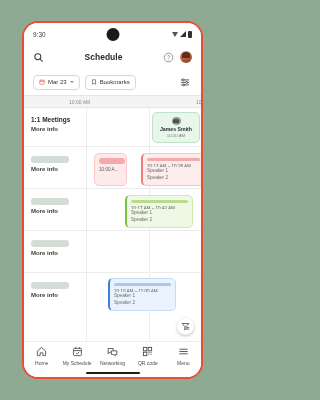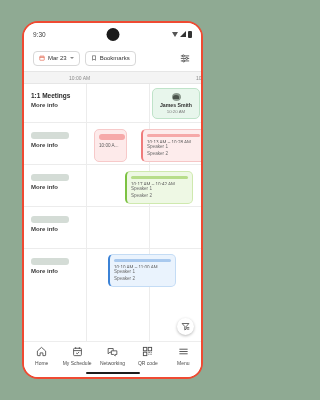--- a/index.html
+++ b/index.html
@@ -243,20 +243,37 @@
   <div class="status-bar">
     <span class="status-time">9:30</span>
     <div class="status-notch"></div>
     <div class="status-right">
       <span class="ico-wifi"></span>
       <span class="ico-signal"></span>
       <span class="ico-battery"></span>
     </div>
   </div>
 
+  <div class="app-header">
+    <span>
+      <svg class="svg-ico" width="11" height="11" viewBox="0 0 24 24" fill="none" stroke="#3a3a3a" stroke-width="2.2">
+        <circle cx="10.5" cy="10.5" r="6.5"></circle>
+          <line x1="15.5" y1="15.5" x2="21" y2="21"></line>
+      </svg>
+    </span>
+    <span class="hdr-title">Schedule</span>
+    <span>
+      <svg class="svg-ico" width="11" height="11" viewBox="0 0 24 24" fill="none" stroke="#8a8a8a" stroke-width="1.9">
+        <circle cx="12" cy="12" r="9.5"></circle>
+        <path d="M9.3 9.2a2.8 2.8 0 0 1 5.4 1c0 1.9-2.7 2.2-2.7 4"></path>
+        <circle cx="12" cy="17.4" r="0.9" fill="#8a8a8a" stroke="none"></circle>
+      </svg>
+    </span>
+    <span class="avatar"></span>
+  </div>
 
   <div class="toolbar">
     <div class="chip">
       <span>
         <svg class="svg-ico" width="6" height="6" viewBox="0 0 24 24" fill="none" stroke="#e0593f" stroke-width="2.4">
           <rect x="3" y="5" width="18" height="16" rx="2"></rect>
             <line x1="3" y1="10" x2="21" y2="10"></line>
           <line x1="8" y1="2.5" x2="8" y2="6"></line>
             <line x1="16" y1="2.5" x2="16" y2="6"></line>
         </svg>

